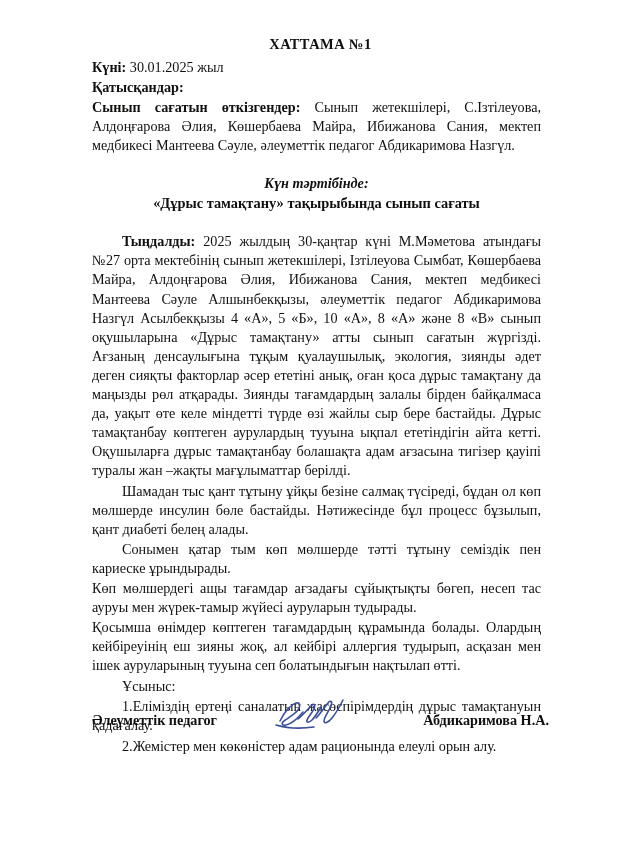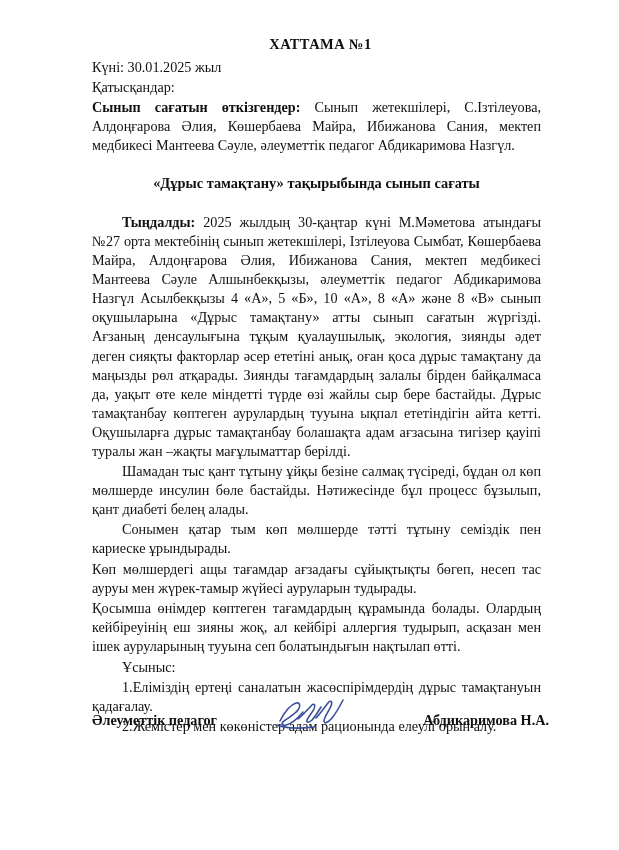--- a/index.html
+++ b/index.html
@@ -29,21 +29,21 @@
     letter-spacing: 0.4px;
     margin: 0 0 4px 0;
     padding-left: 8px;
   }
   .meta-line {
     font-size: 14.2px;
     margin: 0;
     line-height: 1.42;
   }
   .meta-line .lbl {
-    font-weight: normal;
+    font-weight: bold;
     text-align: right;
   }
   .indent-line {
     font-size: 14.2px;
     margin: 2px 0 0 0;
     padding-left: 62px;
     line-height: 1.42;
   }
   .block-just {
     font-size: 14.2px;
@@ -62,21 +62,21 @@
   .agenda-kicker {
     font-weight: bold;
     font-style: italic;
     font-size: 14.2px;
     line-height: 1.3;
   }
   .agenda-topic {
     font-weight: bold;
     font-size: 14.4px;
     line-height: 1.35;
-    margin-top: 14px;
+    margin-top: 1px;
   }
   .body-wrap {
     margin-top: 19px;
   }
   .para {
     font-size: 14.2px;
     text-align: justify;
     text-justify: inter-word;
     line-height: 1.345;
     margin: 0 0 1px 0;
@@ -139,20 +139,21 @@
     <span class="lbl">Қатысқандар:</span>
   </p>
 
 
   <p class="block-just">
     <span class="lbl">Сынып сағатын өткізгендер:</span>
     <span>Сынып жетекшілері, С.Ізтілеуова, Алдоңғарова Әлия, Көшербаева Майра, Ибижанова Сания,  мектеп медбикесі Мантеева Сәуле, әлеуметтік педагог Абдикаримова Назгүл.</span>
   </p>
 
   <div class="agenda">
+    <div class="agenda-kicker">Күн тәртібінде:</div>
     <div class="agenda-topic">«Дұрыс тамақтану» тақырыбында сынып сағаты</div>
   </div>
 
   <div class="body-wrap">
 
     <p class="para">
       <span class="lbl">Тыңдалды:</span>
       <span>2025 жылдың 30-қаңтар күні М.Мәметова атындағы  №27 орта мектебінің   сынып жетекшілері, Ізтілеуова Сымбат, Көшербаева Майра, Алдоңғарова Әлия, Ибижанова Сания,    мектеп медбикесі Мантеева Сәуле Алшынбекқызы, әлеуметтік педагог Абдикаримова Назгүл Асылбекқызы  4 «А», 5 «Б», 10 «А», 8 «А» және 8 «В» сынып оқушыларына  «Дұрыс тамақтану» атты сынып сағатын жүргізді. Ағзаның денсаулығына тұқым қуалаушылық, экология, зиянды әдет деген сияқты факторлар әсер ететіні анық, оған қоса дұрыс тамақтану да маңызды рөл атқарады. Зиянды тағамдардың залалы бірден байқалмаса да, уақыт өте келе міндетті түрде өзі жайлы сыр бере бастайды. Дұрыс тамақтанбау көптеген аурулардың тууына ықпал ететіндігін айта кетті. Оқушыларға дұрыс тамақтанбау   болашақта адам ағзасына тигізер қауіпі туралы жан –жақты мағұлыматтар берілді.</span>
     </p>
 

